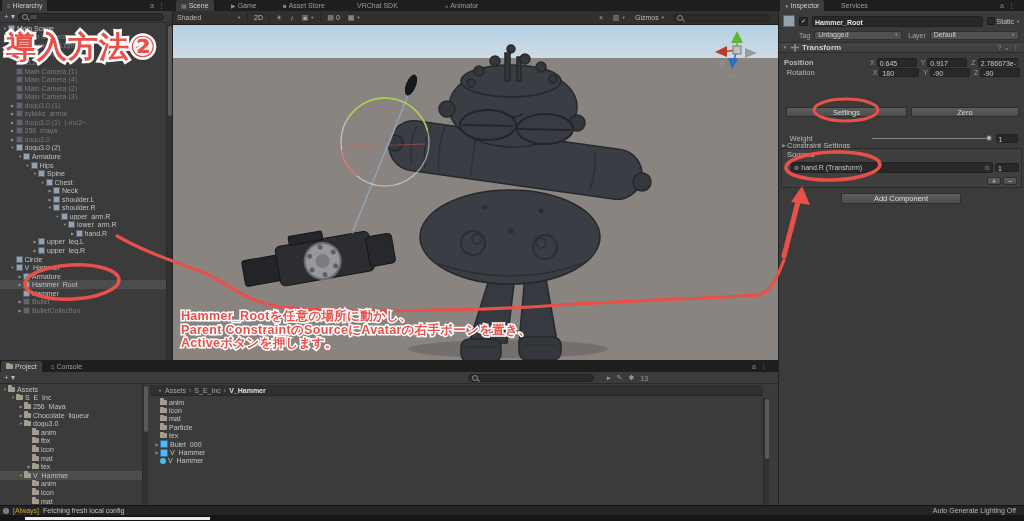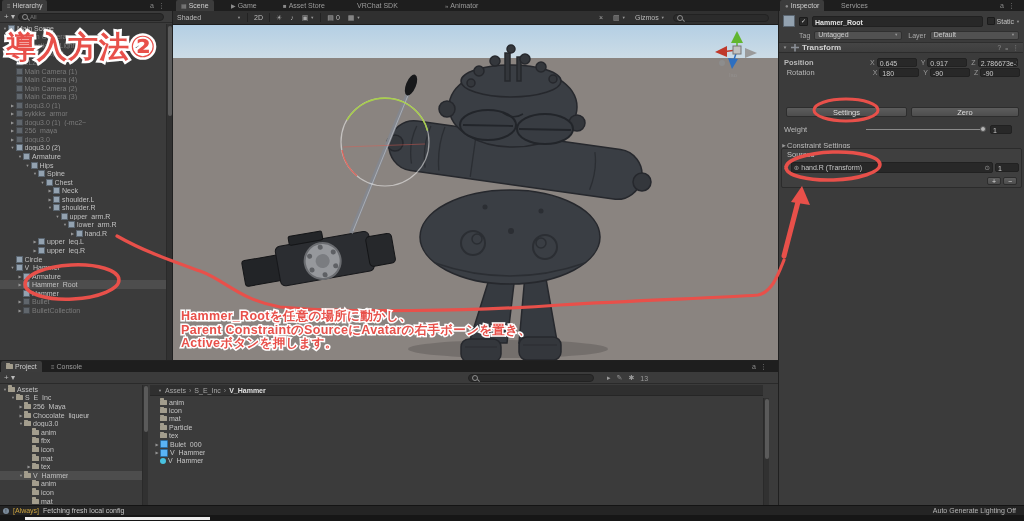--- a/index.html
+++ b/index.html
@@ -522,21 +522,21 @@
       <span class="axis">Y</span>
       <span class="field" style="width:40px;">-90</span>
       <span class="axis">Z</span>
       <span class="field" style="width:40px;">-90</span>
     </div>
 
     <div class="irow" style="top:96px;height:10px;">
       <span class="ibtn" style="margin-left:7px;width:121px;">Settings</span>
       <span class="ibtn" style="margin-left:4px;width:108px;">Zero</span>
     </div>
-    <div class="irow" style="top:114px;height:9px;font-size:7.5px;">
+    <div class="irow" style="top:123px;height:9px;font-size:7.5px;justify-content:center;">
       <span style="margin-left:5px;width:82px;color:#b8b8b8;">Weight</span>
       <span class="slider-track" style="width:118px;">
         <span class="slider-knob"></span>
       </span>
       <span class="field" style="width:22px;margin-left:6px;">1</span>
     </div>
     <div class="irow" style="top:130px;height:9px;font-size:7.5px;">
       <span class="fold" style="margin-left:2px;">▶</span>
       <span style="color:#b8b8b8;">Constraint Settings</span>
     </div>
@@ -549,20 +549,23 @@
       <span class="field" style="flex:1;margin:0 2px 0 3px;height:11px;line-height:11px;display:flex;align-items:center;gap:2px;">
         <span class="mini-glyph">⊕</span>
         <span>hand.R (Transform)</span>
         <span class="mini-glyph" style="margin-left:auto;">⊙</span>
       </span>
       <span class="field" style="width:24px;margin-right:4px;">1</span>
     </div>
     <div class="irow" style="top:166px;height:8px;justify-content:flex-end;">
       <span class="ibtn" style="width:14px;height:8px;line-height:7px;font-size:7px;">+</span>
       <span class="ibtn" style="width:14px;height:8px;line-height:7px;font-size:7px;margin:0 6px 0 2px;">−</span>
+    </div>
+    <div class="irow" style="top:181px;height:12px;justify-content:center;">
+      <span class="ibtn" style="width:120px;height:11px;line-height:10px;">Add Component</span>
     </div>
   </div>
 
   <div id="project">
     <div style="position:absolute;left:0;top:0;width:778px;height:11px;background:#1e1e1e;">
       <div class="tab active" style="left:1px;">
         <span class="folder" style="margin:0;"></span>
         <span>Project</span>
       </div>
       <div class="tab" style="left:46px;">

